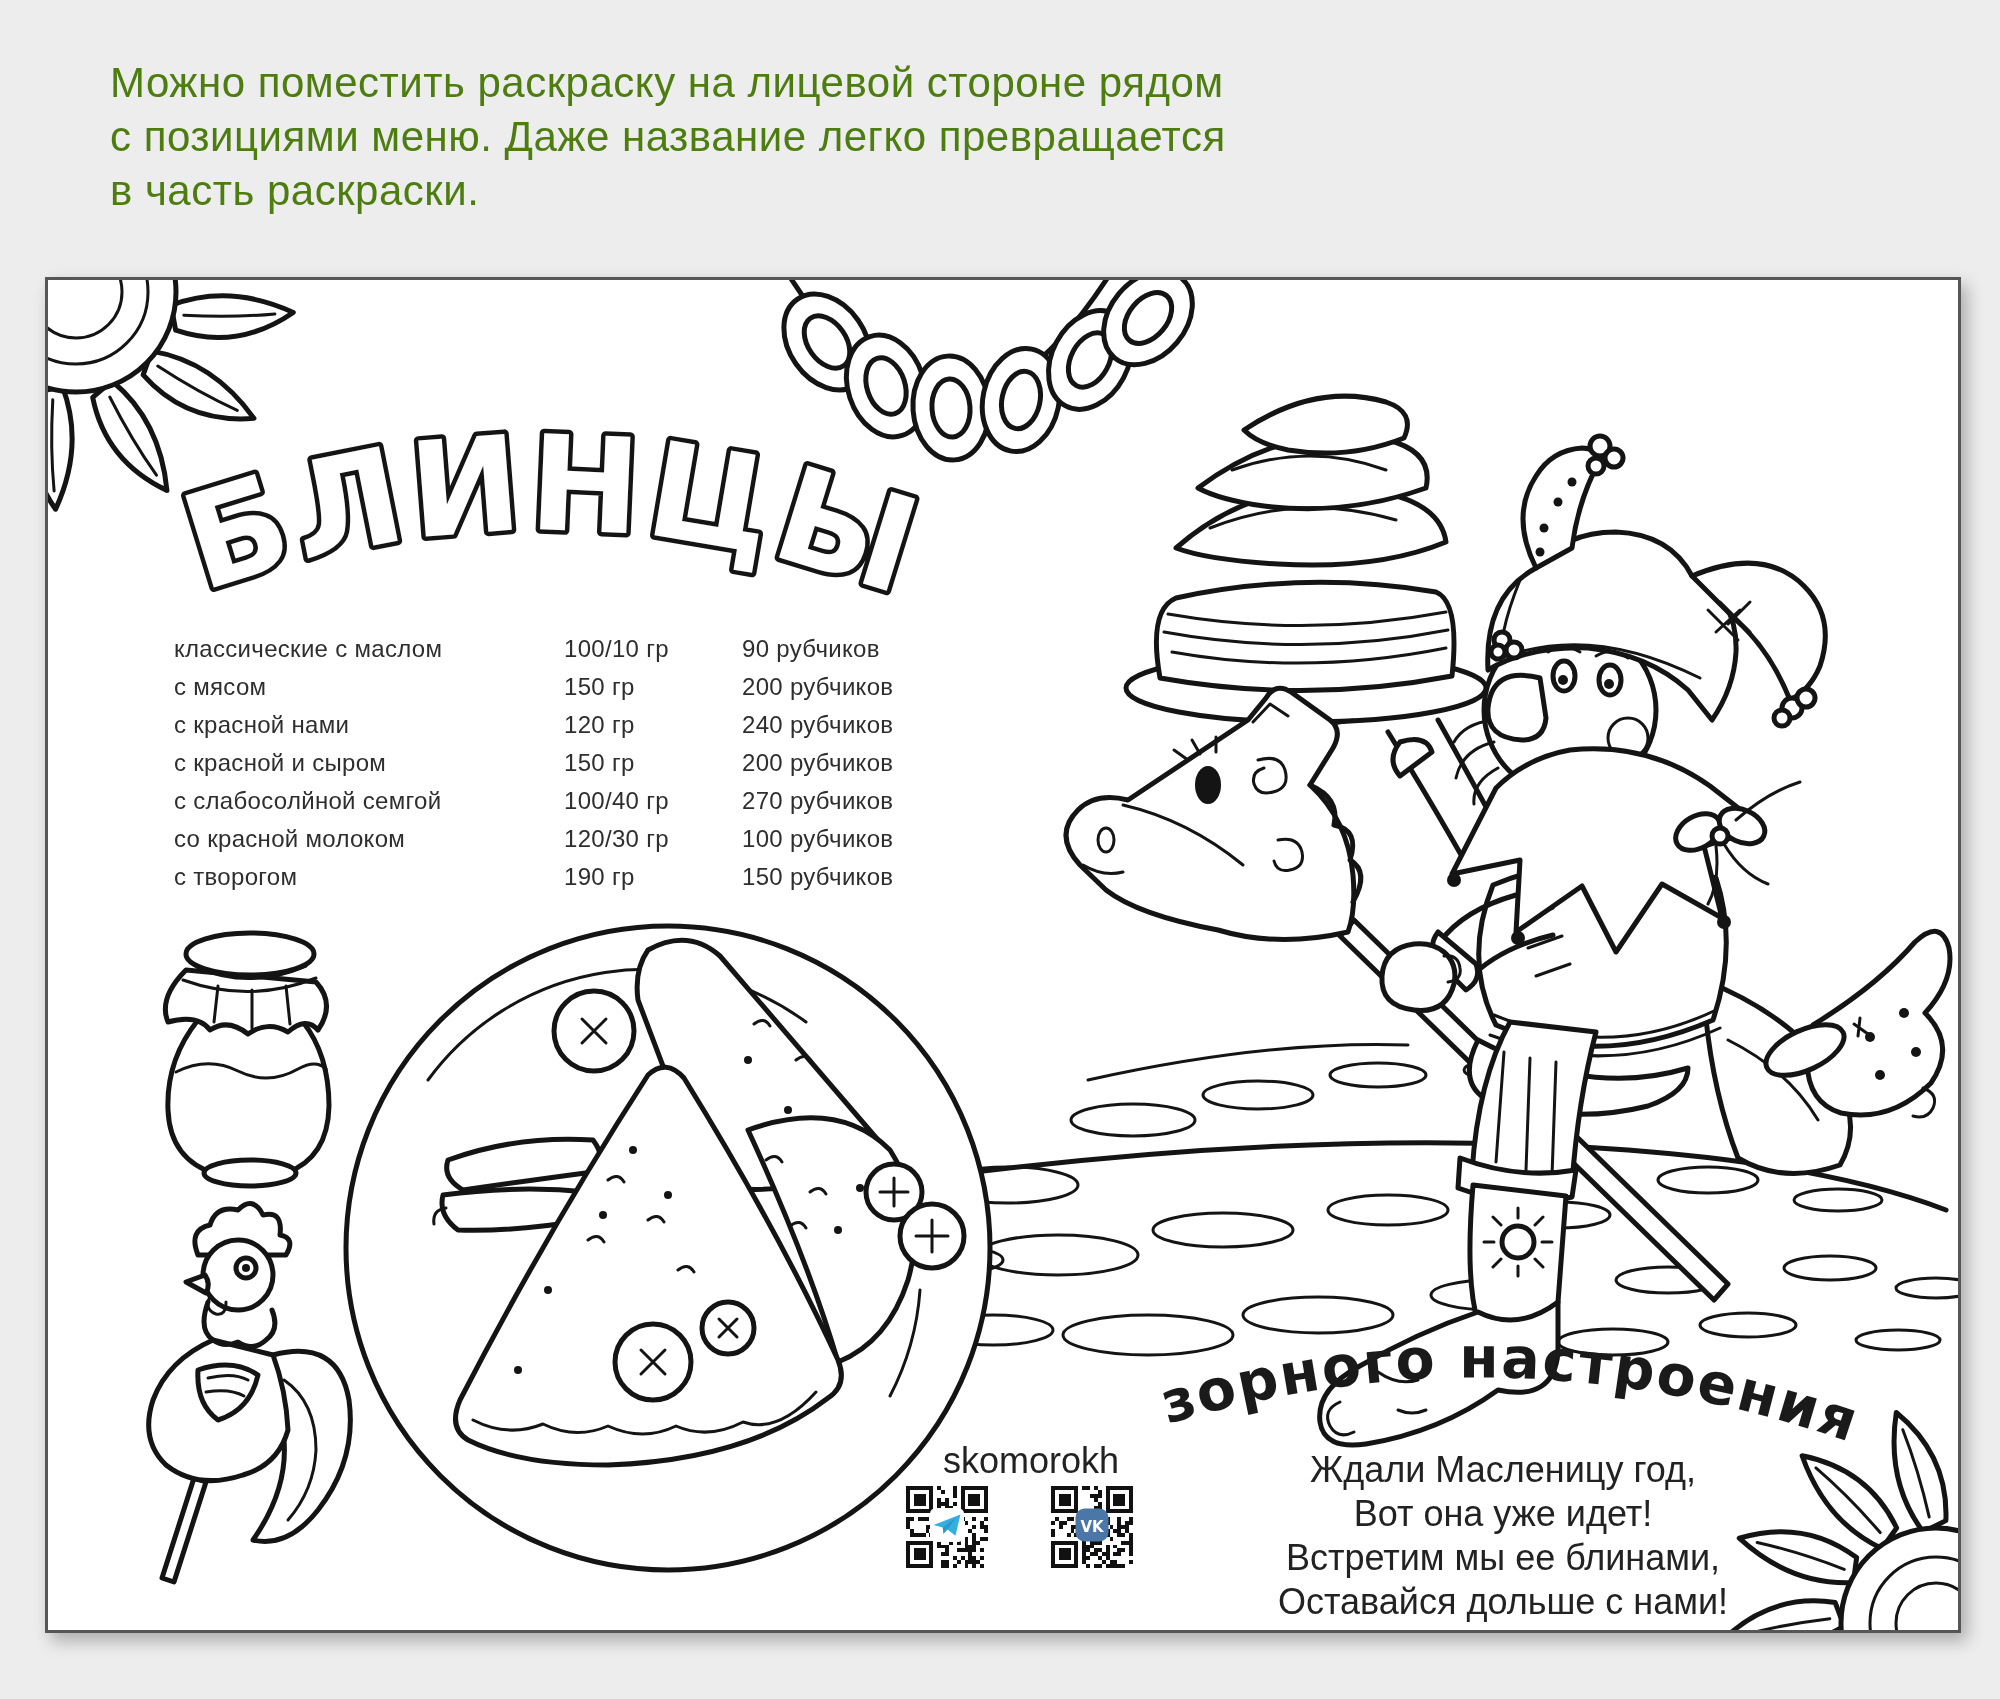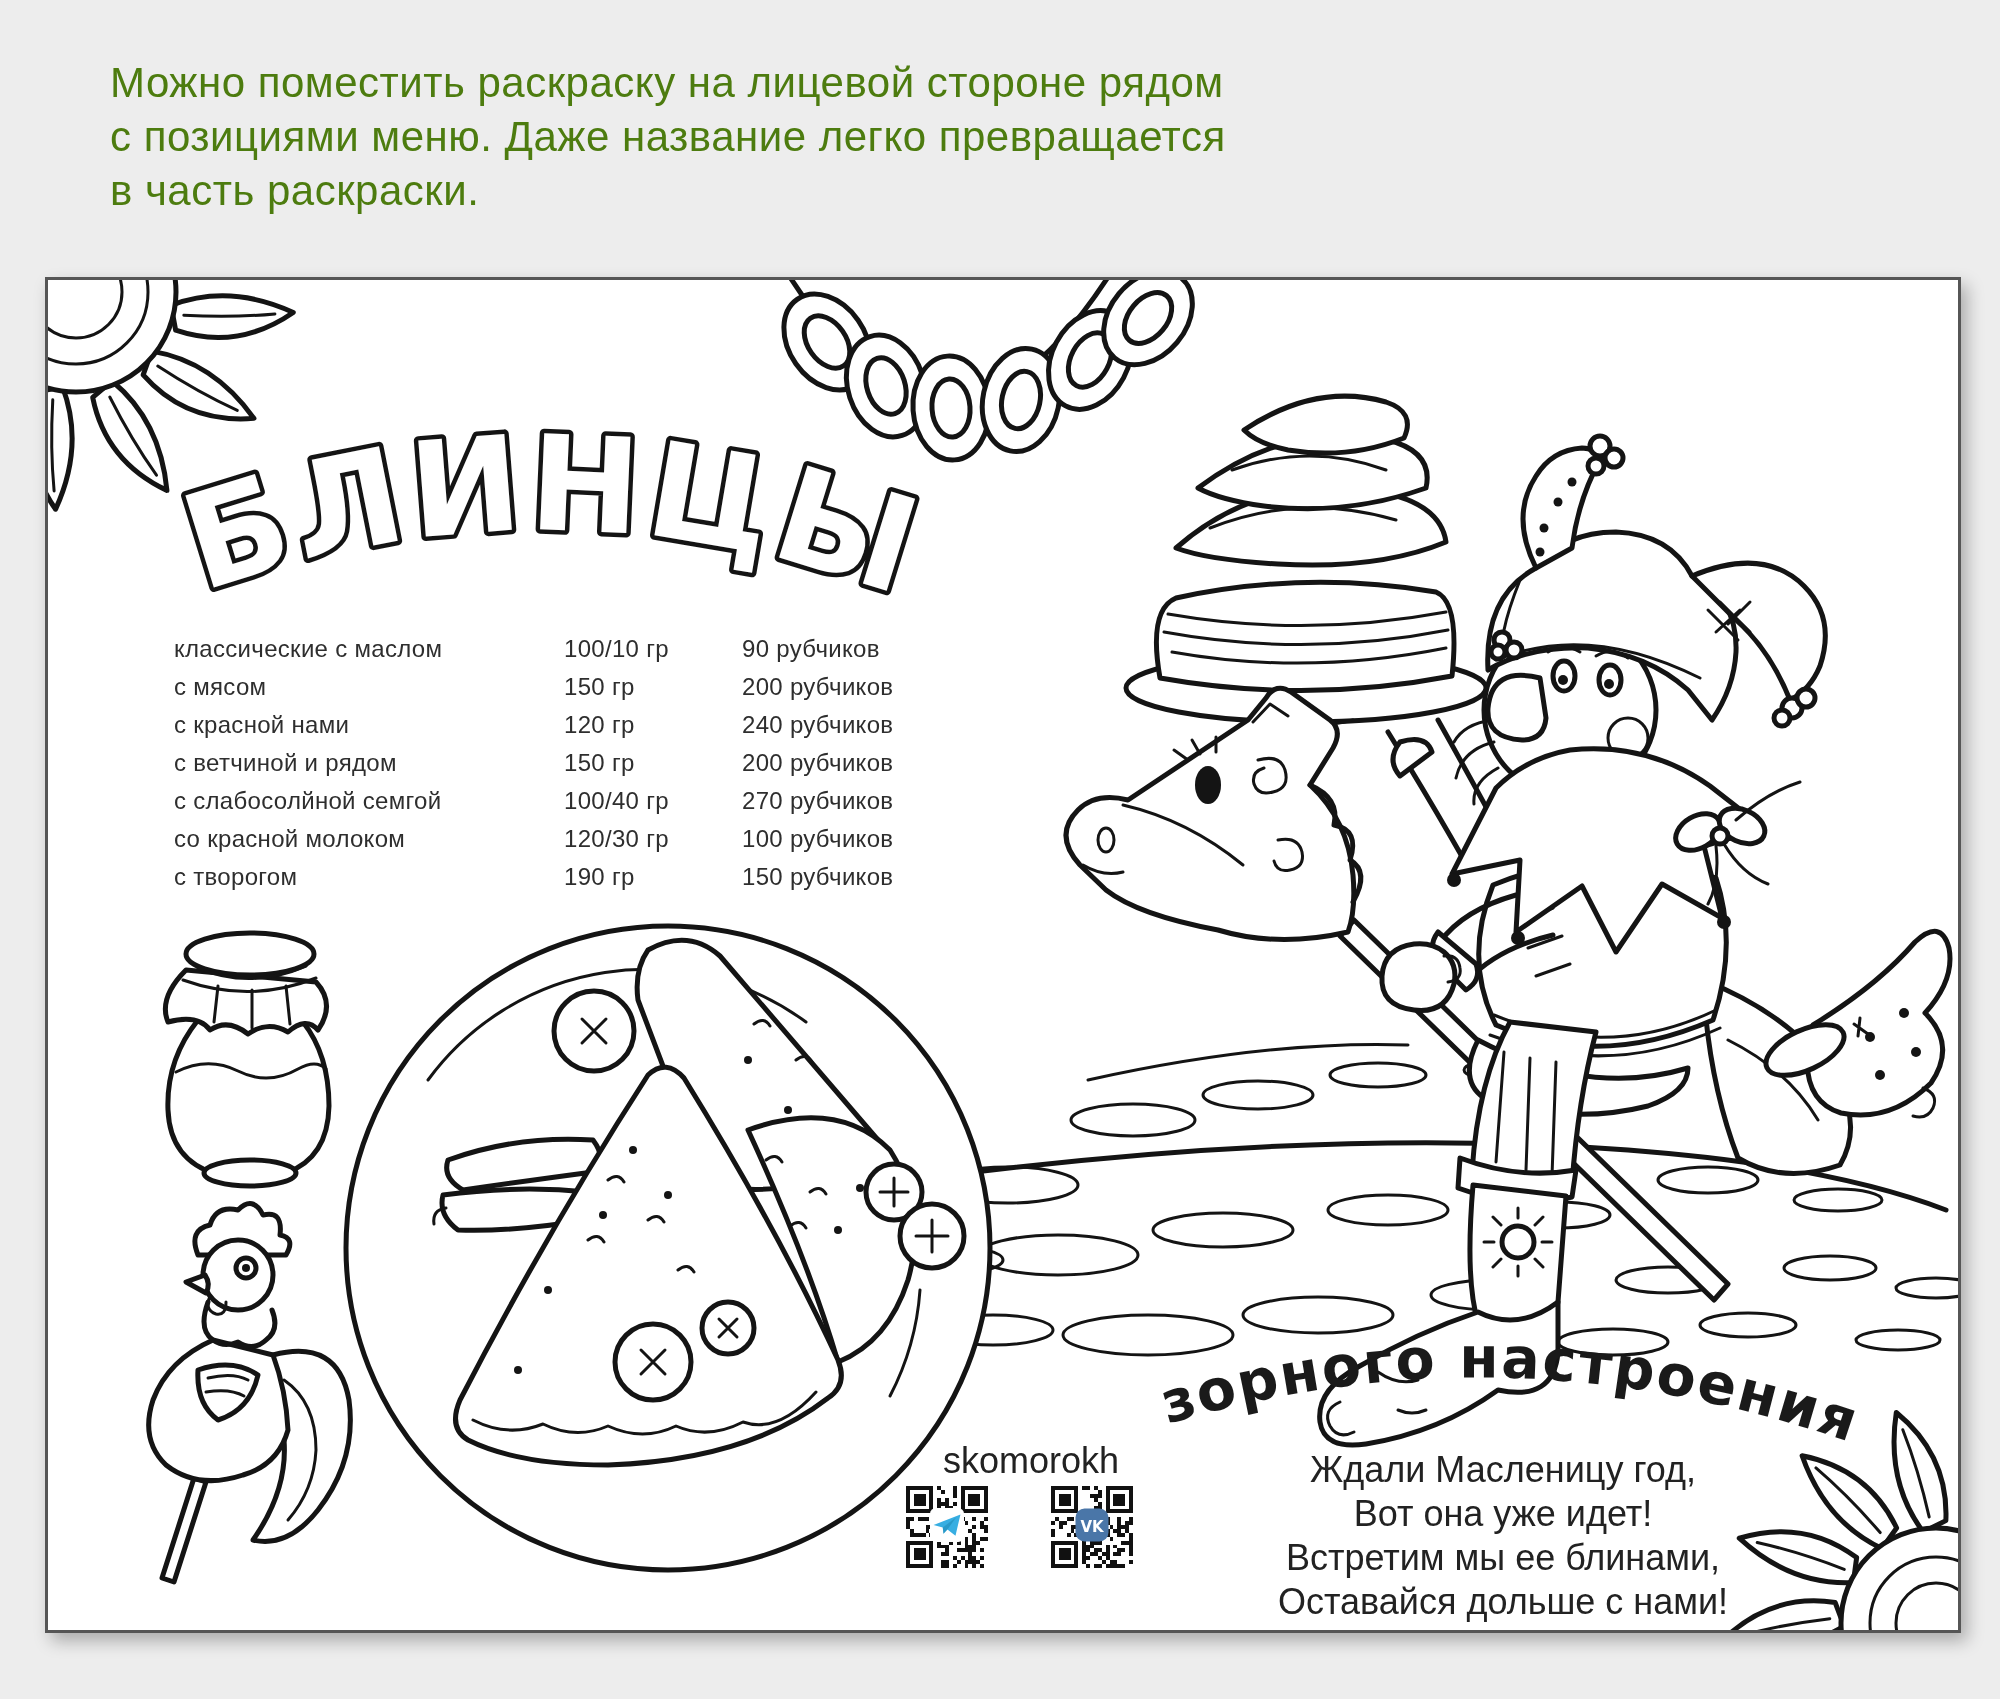--- a/index.html
+++ b/index.html
@@ -326,21 +326,21 @@
         <span class="menu-name">с мясом</span>
         <span class="menu-weight">150 гр</span>
         <span class="menu-price">200 рубчиков</span>
       </div>
       <div class="menu-row">
         <span class="menu-name">с красной нами</span>
         <span class="menu-weight">120 гр</span>
         <span class="menu-price">240 рубчиков</span>
       </div>
       <div class="menu-row">
-        <span class="menu-name">с ветчиной и рядом</span>
+        <span class="menu-name">с красной и сыром</span>
         <span class="menu-weight">150 гр</span>
         <span class="menu-price">200 рубчиков</span>
       </div>
       <div class="menu-row">
         <span class="menu-name">с слабосолйной семгой</span>
         <span class="menu-weight">100/40 гр</span>
         <span class="menu-price">270 рубчиков</span>
       </div>
       <div class="menu-row">
         <span class="menu-name">со красной молоком</span>

